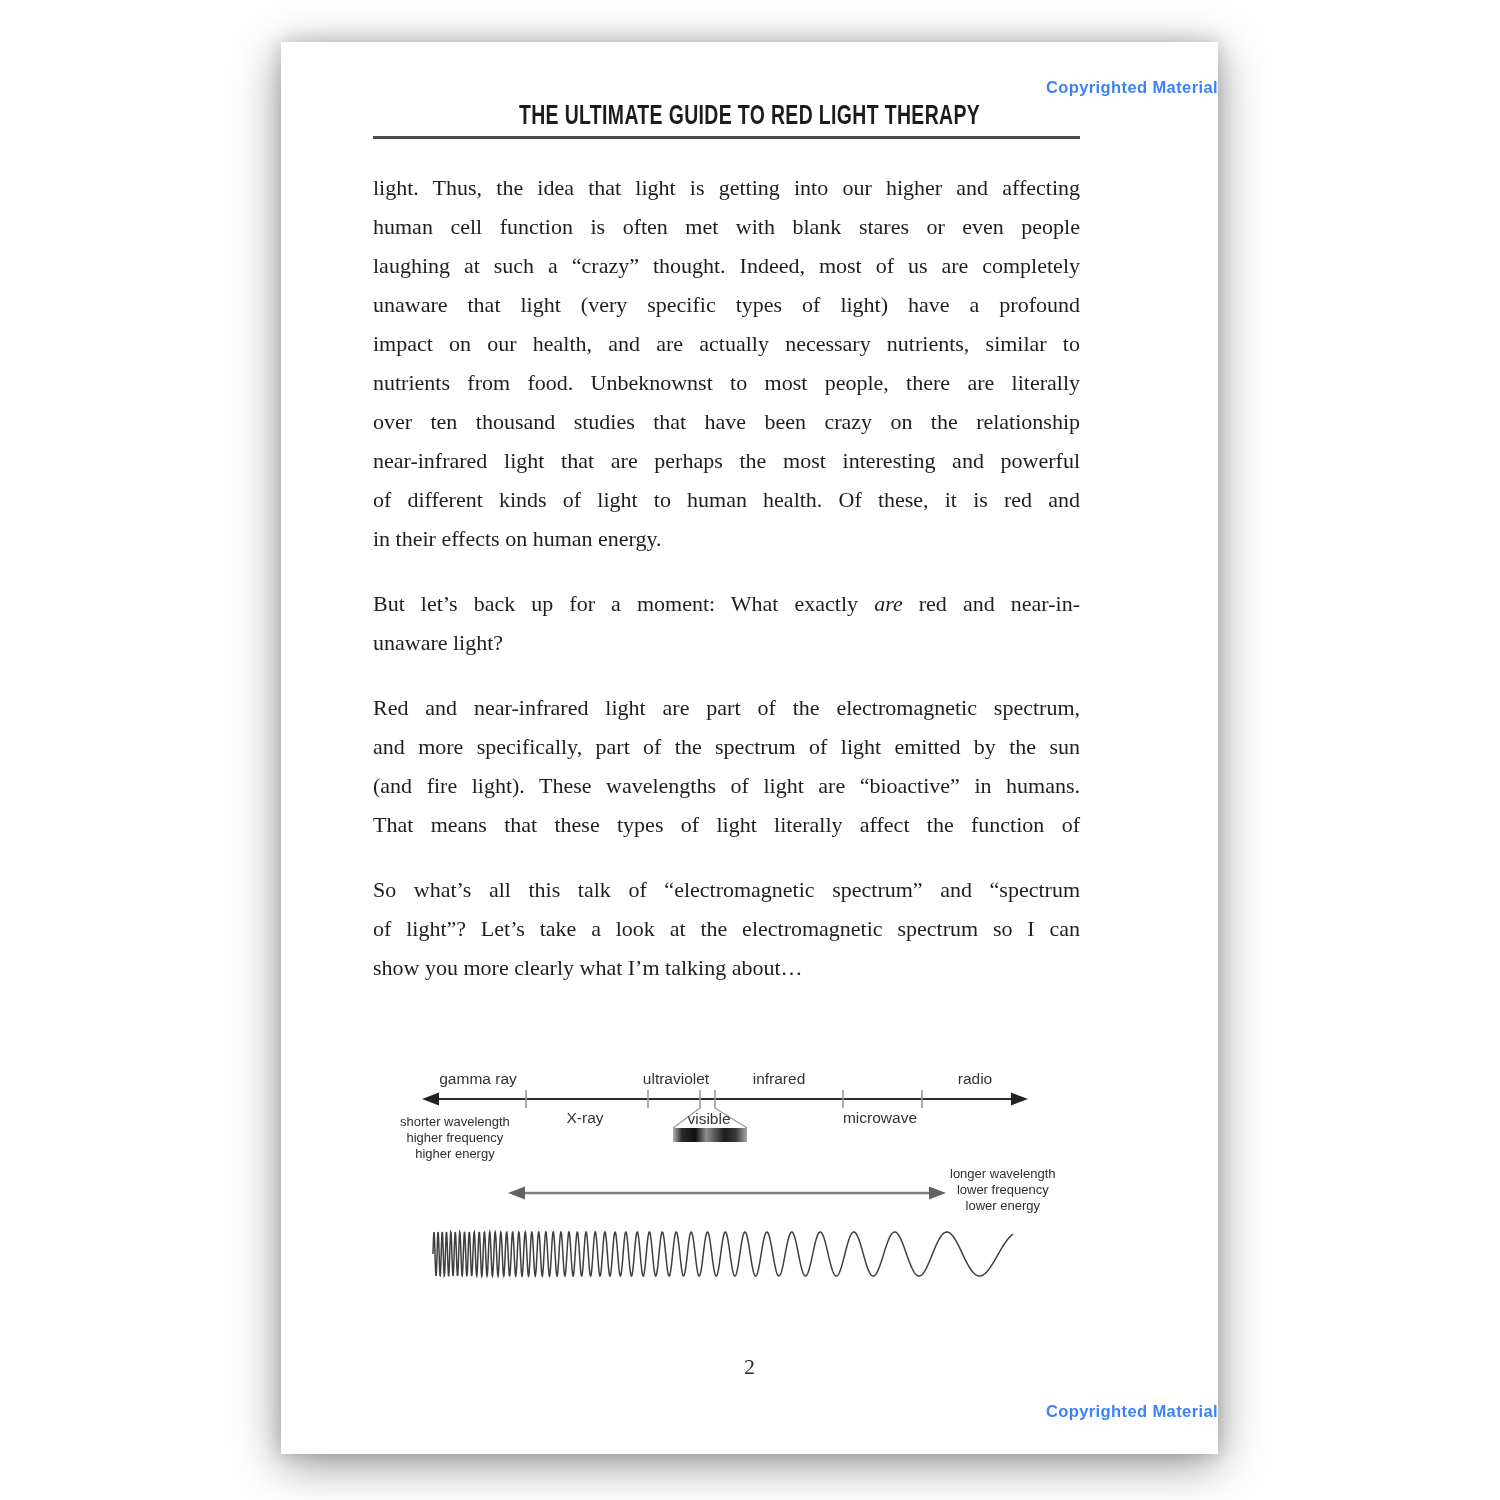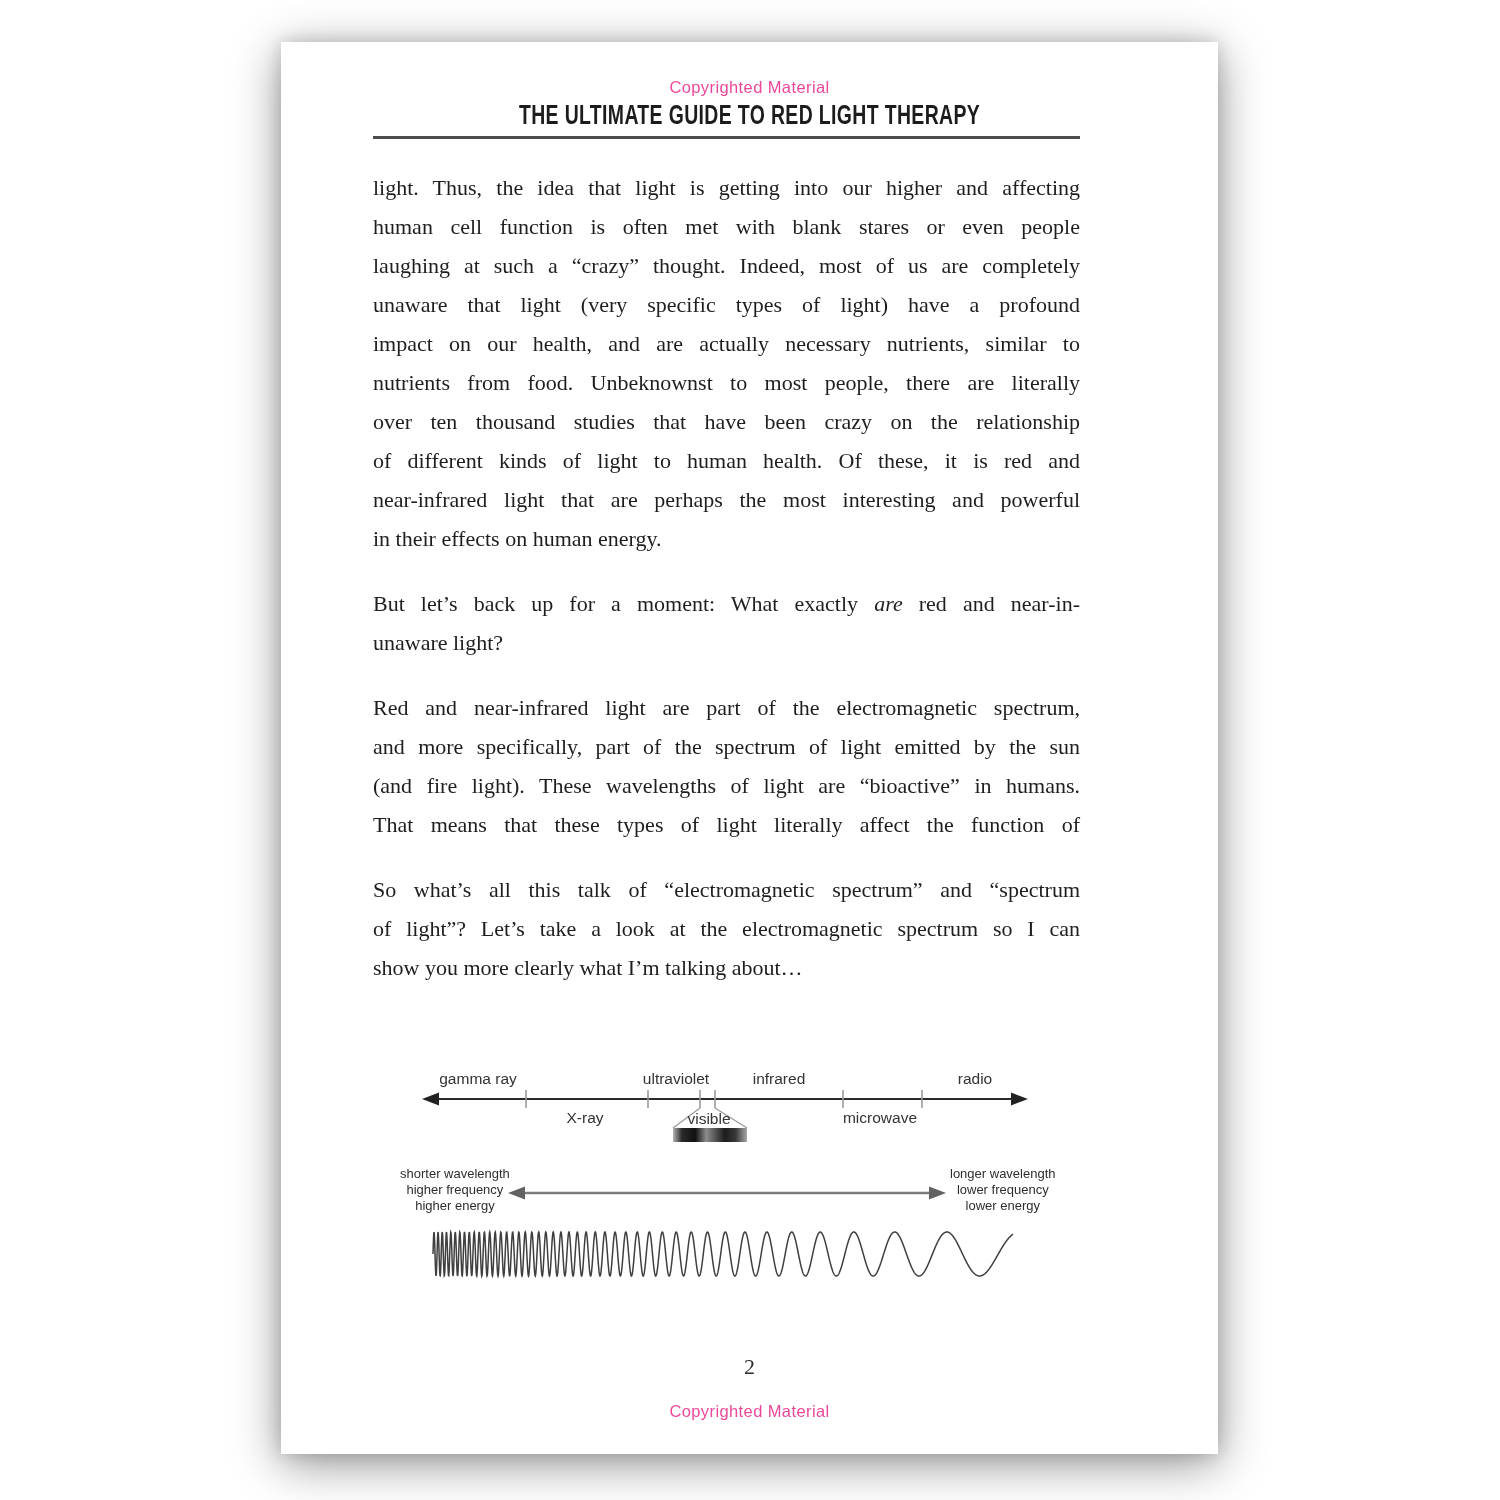--- a/index.html
+++ b/index.html
@@ -8,22 +8,22 @@
     background:#ffffff;
     font-family:"Liberation Sans",sans-serif;
     overflow:hidden;
   }
   .page{
     position:absolute;left:281px;top:42px;width:937px;height:1412px;
     background:#ffffff;
     box-shadow:0 10px 45px rgba(0,0,0,.42),0 0 16px rgba(0,0,0,.16);
   }
   .copy-notice{
-    position:absolute;left:0;width:100%;text-align:center;
-    font-weight:normal;font-size:16.5px;color:#ec4899;letter-spacing:.4px;
+    position:absolute;left:0;width:100%;text-align:right;
+    font-weight:bold;font-size:16.5px;color:#3b82f6;letter-spacing:.4px;
   }
   .copy-notice.top{top:36px;}
   .copy-notice.bottom{top:1360px;}
   .book-title{
     position:absolute;left:0;top:58px;width:100%;text-align:center;
     font-weight:bold;font-size:27px;color:#1c1c1c;letter-spacing:.5px;
     transform:scaleX(.72);transform-origin:center;white-space:nowrap;
   }
   .title-rule{
     position:absolute;left:92px;top:94px;width:707px;height:2.5px;background:#4d4d4d;
@@ -64,22 +64,22 @@
 
   <div class="body-text">
     <div class="para">
       <div class="bline">light. Thus, the idea that light is getting into our higher and affecting</div>
       <div class="bline">human cell function is often met with blank stares or even people</div>
       <div class="bline">laughing at such a “crazy” thought. Indeed, most of us are completely</div>
       <div class="bline">unaware that light (very specific types of light) have a profound</div>
       <div class="bline">impact on our health, and are actually necessary nutrients, similar to</div>
       <div class="bline">nutrients from food. Unbeknownst to most people, there are literally</div>
       <div class="bline">over ten thousand studies that have been crazy on the relationship</div>
+      <div class="bline">near-infrared light that are perhaps the most interesting and powerful</div>
       <div class="bline">of different kinds of light to human health. Of these, it is red and</div>
-      <div class="bline">near-infrared light that are perhaps the most interesting and powerful</div>
       <div class="bline last">in their effects on human energy.</div>
     </div>
     <div class="para">
       <div class="bline"><span>But let’s back up for a moment: What exactly </span><span class="it">are</span><span> red and near-in-</span></div>
       <div class="bline last">unaware light?</div>
     </div>
     <div class="para">
       <div class="bline">Red and near-infrared light are part of the electromagnetic spectrum,</div>
       <div class="bline">and more specifically, part of the spectrum of light emitted by the sun</div>
       <div class="bline">(and fire light). These wavelengths of light are “bioactive” in humans.</div>
@@ -131,21 +131,21 @@
     </svg>
 
     <div class="dlabel" style="left:197px;top:1028px;">gamma ray</div>
     <div class="dlabel" style="left:395px;top:1028px;">ultraviolet</div>
     <div class="dlabel" style="left:498px;top:1028px;">infrared</div>
     <div class="dlabel" style="left:694px;top:1028px;">radio</div>
     <div class="dlabel" style="left:304px;top:1067px;">X-ray</div>
     <div class="dlabel" style="left:428px;top:1068px;">visible</div>
     <div class="dlabel" style="left:599px;top:1067px;">microwave</div>
 
-    <div class="dirblock" style="left:119px;top:1124px;">
+    <div class="dirblock" style="left:119px;top:1072px;">
       <div>shorter wavelength</div>
       <div>higher frequency</div>
       <div>higher energy</div>
     </div>
     <div class="dirblock" style="left:669px;top:1124px;">
       <div>longer wavelength</div>
       <div>lower frequency</div>
       <div>lower energy</div>
     </div>
   </div>

